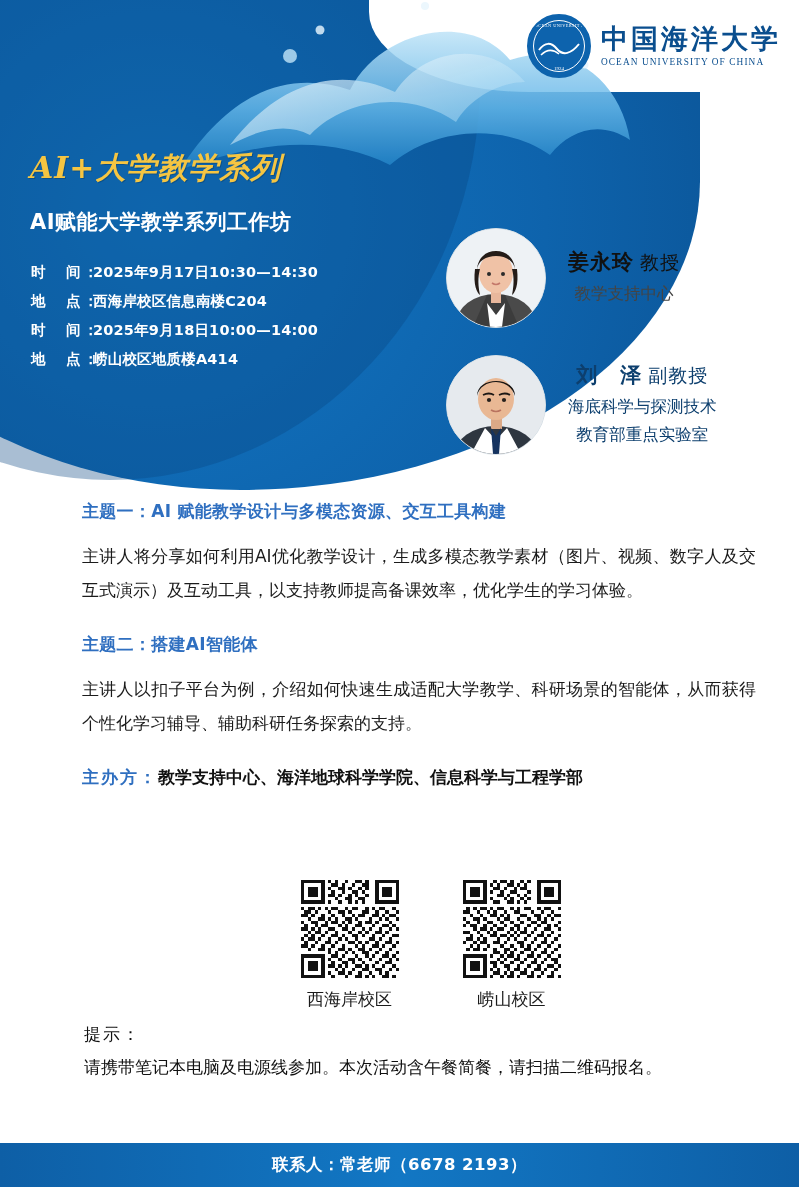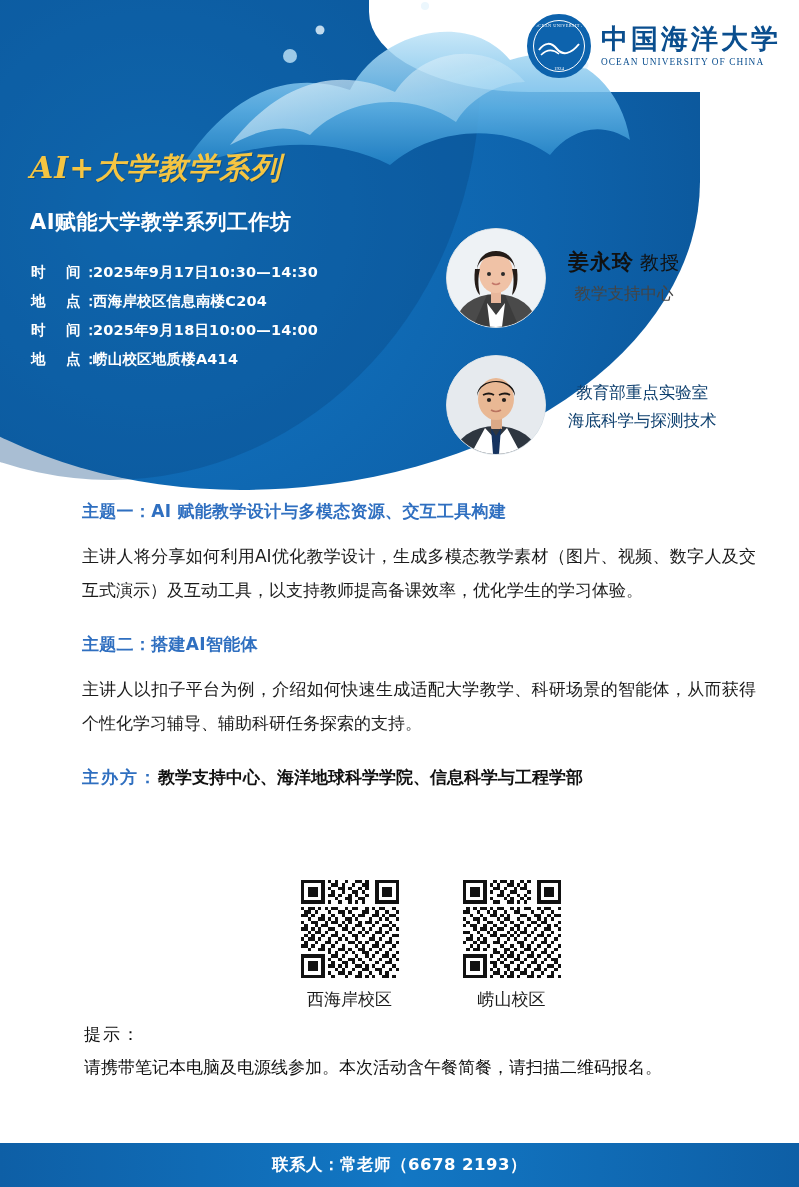--- a/index.html
+++ b/index.html
@@ -423,23 +423,26 @@
         <circle cx="42" cy="44" r="2.1" fill="#26201c"></circle>
         <circle cx="57" cy="44" r="2.1" fill="#26201c"></circle>
         <path d="M36,39 q6,-3 11,0" stroke="#1d1815" stroke-width="1.8" fill="none"></path>
         <path d="M52,39 q6,-3 11,0" stroke="#1d1815" stroke-width="1.8" fill="none"></path>
         <path d="M44,54 q5,3 10,0" stroke="#b9735f" stroke-width="1.6" fill="none"></path>
         <path d="M38,72 L49,84 L60,72 L74,98 L24,98 Z" fill="#ffffff"></path>
         <path d="M44,72 L49,80 L54,72 L52,98 L46,98 Z" fill="#15335f"></path>
       </svg>
     </div>
     <div class="sp-meta">
+      <div class="sp-name">
+        <span>刘　泽</span><span class="rank">副教授</span>
+      </div>
       <div class="sp-org">
+        <div>海底科学与探测技术</div>
         <div>教育部重点实验室</div>
-        <div>海底科学与探测技术</div>
       </div>
     </div>
   </div>
 </div>
 
 <div class="content">
   <div class="topic-head">主题一：AI 赋能教学设计与多模态资源、交互工具构建</div>
   <div class="para">主讲人将分享如何利用AI优化教学设计，生成多模态教学素材（图片、视频、数字人及交互式演示）及互动工具，以支持教师提高备课效率，优化学生的学习体验。</div>
 
   <div class="topic-head">主题二：搭建AI智能体</div>

